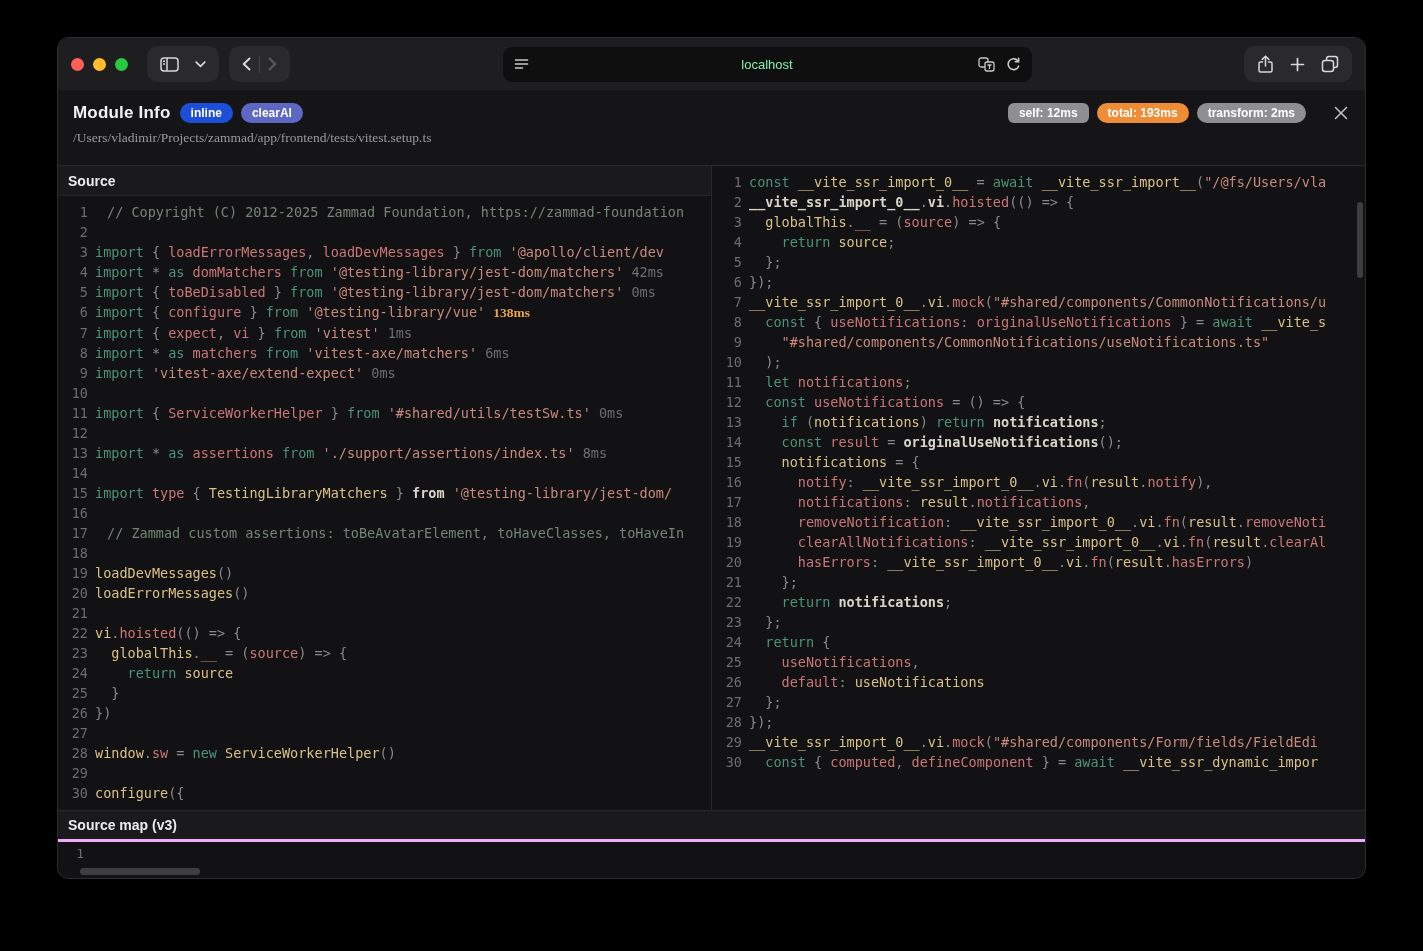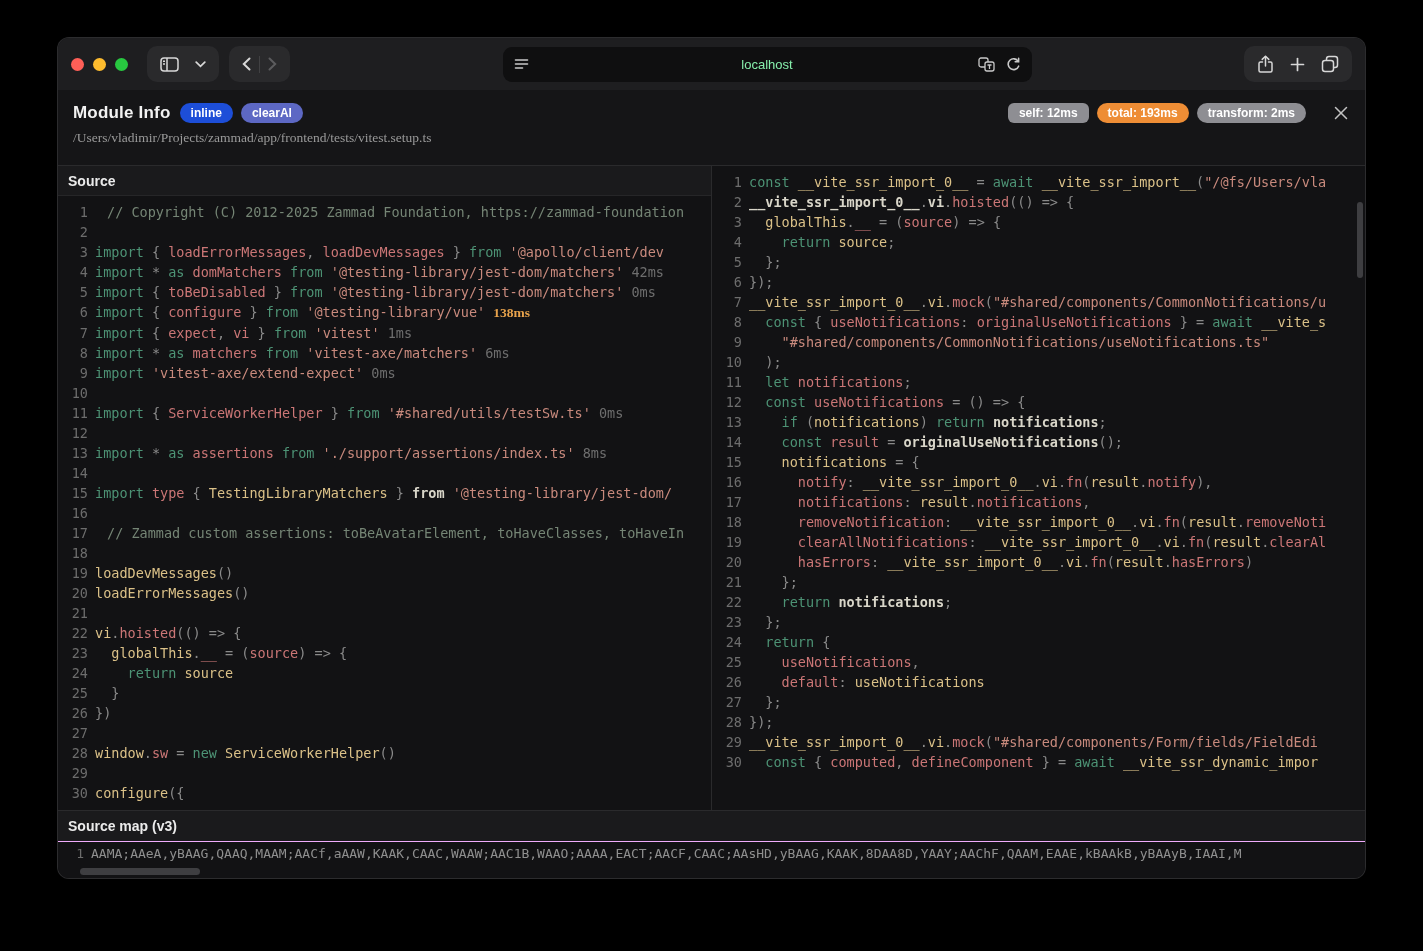--- a/index.html
+++ b/index.html
@@ -41,21 +41,21 @@
   .ln { flex:0 0 30px; width:30px; text-align:right; color:#6d6d6d; }
   .lb { padding-left:7px; }
   .tk-k { color:var(--tk-k); } .tk-v { color:var(--tk-v); } .tk-s { color:var(--tk-s); }
   .tk-f { color:var(--tk-f); } .tk-p { color:var(--tk-p); } .tk-c { color:var(--tk-c);margin-left:12px; }
   .tk-n { color:var(--tk-n); } .tk-o { color:var(--tk-o); font-weight:bold;font-family:Liberation Serif, serif; }
   .tk-w { color:var(--tk-w); font-weight:bold; }
   .vthumb { position:absolute; right:2px; top:36px; width:6px; height:76px; border-radius:3px; background:#3e3e41; }
 
   
   .sourcemap { height:68px; border-top:1px solid #2a2a2c; background:#121214; position:relative; }
-  .sm-head { height:31px; background:#1a1a1c; border-bottom:1px solid #f0abfc; display:flex; align-items:center; padding:0 10px; font-size:14px; font-weight:bold; color:#ebebeb; }
+  .sm-head { height:31px; background:#1a1a1c; border-bottom:3px solid #f0abfc; display:flex; align-items:center; padding:0 10px; font-size:14px; font-weight:bold; color:#ebebeb; }
   .sm-line { display:flex; font-family:"DejaVu Sans Mono", monospace; font-size:13px; line-height:24px; color:#8f8f8f; white-space:pre; overflow:hidden; }
   .sm-ln { flex:0 0 26px; width:26px; text-align:right; color:#6d6d6d; }
   .sm-body { padding-left:7px; }
   .hthumb { position:absolute; left:22px; bottom:3px; width:120px; height:7px; border-radius:4px; background:#3e3e41; }
 
   svg { display:block; }
 </style>
 </head>
 <body>
 
@@ -199,18 +199,17 @@
     <section class="panel">
       <div class="code" id="tr-code"><div class="cl"><span class="ln">1</span><span class="lb"><span class="tk-k">const </span><span class="tk-f">__vite_ssr_import_0__</span><span class="tk-p"> = </span><span class="tk-k">await </span><span class="tk-f">__vite_ssr_import__</span><span class="tk-p">(</span><span class="tk-s">"/@fs/Users/vla</span></span></div><div class="cl"><span class="ln">2</span><span class="lb"><span class="tk-w">__vite_ssr_import_0__</span><span class="tk-p">.</span><span class="tk-w">vi</span><span class="tk-p">.</span><span class="tk-v">hoisted</span><span class="tk-p">(() =&gt; {</span></span></div><div class="cl"><span class="ln">3</span><span class="lb"><span class="tk-p">  </span><span class="tk-f">globalThis</span><span class="tk-p">.</span><span class="tk-v">__</span><span class="tk-p"> = (</span><span class="tk-v">source</span><span class="tk-p">) =&gt; {</span></span></div><div class="cl"><span class="ln">4</span><span class="lb"><span class="tk-p">    </span><span class="tk-k">return </span><span class="tk-f">source</span><span class="tk-p">;</span></span></div><div class="cl"><span class="ln">5</span><span class="lb"><span class="tk-p">  };</span></span></div><div class="cl"><span class="ln">6</span><span class="lb"><span class="tk-p">});</span></span></div><div class="cl"><span class="ln">7</span><span class="lb"><span class="tk-f">__vite_ssr_import_0__</span><span class="tk-p">.</span><span class="tk-f">vi</span><span class="tk-p">.</span><span class="tk-v">mock</span><span class="tk-p">(</span><span class="tk-s">"#shared/components/CommonNotifications/u</span></span></div><div class="cl"><span class="ln">8</span><span class="lb"><span class="tk-p">  </span><span class="tk-k">const </span><span class="tk-p">{ </span><span class="tk-v">useNotifications</span><span class="tk-p">: </span><span class="tk-v">originalUseNotifications</span><span class="tk-p"> } = </span><span class="tk-k">await </span><span class="tk-f">__vite_s</span></span></div><div class="cl"><span class="ln">9</span><span class="lb"><span class="tk-p">    </span><span class="tk-s">"#shared/components/CommonNotifications/useNotifications.ts"</span></span></div><div class="cl"><span class="ln">10</span><span class="lb"><span class="tk-p">  );</span></span></div><div class="cl"><span class="ln">11</span><span class="lb"><span class="tk-p">  </span><span class="tk-k">let </span><span class="tk-v">notifications</span><span class="tk-p">;</span></span></div><div class="cl"><span class="ln">12</span><span class="lb"><span class="tk-p">  </span><span class="tk-k">const </span><span class="tk-v">useNotifications</span><span class="tk-p"> = () =&gt; {</span></span></div><div class="cl"><span class="ln">13</span><span class="lb"><span class="tk-p">    </span><span class="tk-k">if </span><span class="tk-p">(</span><span class="tk-f">notifications</span><span class="tk-p">) </span><span class="tk-k">return </span><span class="tk-w">notifications</span><span class="tk-p">;</span></span></div><div class="cl"><span class="ln">14</span><span class="lb"><span class="tk-p">    </span><span class="tk-k">const </span><span class="tk-v">result</span><span class="tk-p"> = </span><span class="tk-w">originalUseNotifications</span><span class="tk-p">();</span></span></div><div class="cl"><span class="ln">15</span><span class="lb"><span class="tk-p">    </span><span class="tk-f">notifications</span><span class="tk-p"> = {</span></span></div><div class="cl"><span class="ln">16</span><span class="lb"><span class="tk-p">      </span><span class="tk-v">notify</span><span class="tk-p">: </span><span class="tk-f">__vite_ssr_import_0__</span><span class="tk-p">.</span><span class="tk-f">vi</span><span class="tk-p">.</span><span class="tk-v">fn</span><span class="tk-p">(</span><span class="tk-f">result</span><span class="tk-p">.</span><span class="tk-v">notify</span><span class="tk-p">),</span></span></div><div class="cl"><span class="ln">17</span><span class="lb"><span class="tk-p">      </span><span class="tk-v">notifications</span><span class="tk-p">: </span><span class="tk-f">result</span><span class="tk-p">.</span><span class="tk-v">notifications</span><span class="tk-p">,</span></span></div><div class="cl"><span class="ln">18</span><span class="lb"><span class="tk-p">      </span><span class="tk-v">removeNotification</span><span class="tk-p">: </span><span class="tk-f">__vite_ssr_import_0__</span><span class="tk-p">.</span><span class="tk-f">vi</span><span class="tk-p">.</span><span class="tk-v">fn</span><span class="tk-p">(</span><span class="tk-f">result</span><span class="tk-p">.</span><span class="tk-v">removeNoti</span></span></div><div class="cl"><span class="ln">19</span><span class="lb"><span class="tk-p">      </span><span class="tk-v">clearAllNotifications</span><span class="tk-p">: </span><span class="tk-f">__vite_ssr_import_0__</span><span class="tk-p">.</span><span class="tk-f">vi</span><span class="tk-p">.</span><span class="tk-v">fn</span><span class="tk-p">(</span><span class="tk-f">result</span><span class="tk-p">.</span><span class="tk-v">clearAl</span></span></div><div class="cl"><span class="ln">20</span><span class="lb"><span class="tk-p">      </span><span class="tk-v">hasErrors</span><span class="tk-p">: </span><span class="tk-f">__vite_ssr_import_0__</span><span class="tk-p">.</span><span class="tk-f">vi</span><span class="tk-p">.</span><span class="tk-v">fn</span><span class="tk-p">(</span><span class="tk-f">result</span><span class="tk-p">.</span><span class="tk-v">hasErrors</span><span class="tk-p">)</span></span></div><div class="cl"><span class="ln">21</span><span class="lb"><span class="tk-p">    };</span></span></div><div class="cl"><span class="ln">22</span><span class="lb"><span class="tk-p">    </span><span class="tk-k">return </span><span class="tk-w">notifications</span><span class="tk-p">;</span></span></div><div class="cl"><span class="ln">23</span><span class="lb"><span class="tk-p">  };</span></span></div><div class="cl"><span class="ln">24</span><span class="lb"><span class="tk-p">  </span><span class="tk-k">return </span><span class="tk-p">{</span></span></div><div class="cl"><span class="ln">25</span><span class="lb"><span class="tk-p">    </span><span class="tk-v">useNotifications</span><span class="tk-p">,</span></span></div><div class="cl"><span class="ln">26</span><span class="lb"><span class="tk-p">    </span><span class="tk-v">default</span><span class="tk-p">: </span><span class="tk-f">useNotifications</span></span></div><div class="cl"><span class="ln">27</span><span class="lb"><span class="tk-p">  };</span></span></div><div class="cl"><span class="ln">28</span><span class="lb"><span class="tk-p">});</span></span></div><div class="cl"><span class="ln">29</span><span class="lb"><span class="tk-f">__vite_ssr_import_0__</span><span class="tk-p">.</span><span class="tk-f">vi</span><span class="tk-p">.</span><span class="tk-v">mock</span><span class="tk-p">(</span><span class="tk-s">"#shared/components/Form/fields/FieldEdi</span></span></div><div class="cl"><span class="ln">30</span><span class="lb"><span class="tk-p">  </span><span class="tk-k">const </span><span class="tk-p">{ </span><span class="tk-v">computed</span><span class="tk-p">, </span><span class="tk-v">defineComponent</span><span class="tk-p"> } = </span><span class="tk-k">await </span><span class="tk-f">__vite_ssr_dynamic_impor</span></span></div></div>
       <div class="vthumb"></div>
     </section>
   </div>
 
   <div class="sourcemap">
     <div class="sm-head">Source map (v3)</div>
     <div class="sm-line">
       <span class="sm-ln">1</span>
-      <span class="sm-body">AAMA;AAeA,yBAAG,QAAQ,MAAM;AACf,aAAW,KAAK,CAAC,WAAW;AAC1B,WAAO;AAAA,EACT;AACF,CAAC;AAsHD,yBAAG,KAAK,8DAA8D,YAAY;AAChF,QAAM,EAAE,kBAAkB,yBAAyB,IAAI,M</span>
     </div>
     <div class="hthumb"></div>
   </div>
 
 </div>
 
 </body></html>

